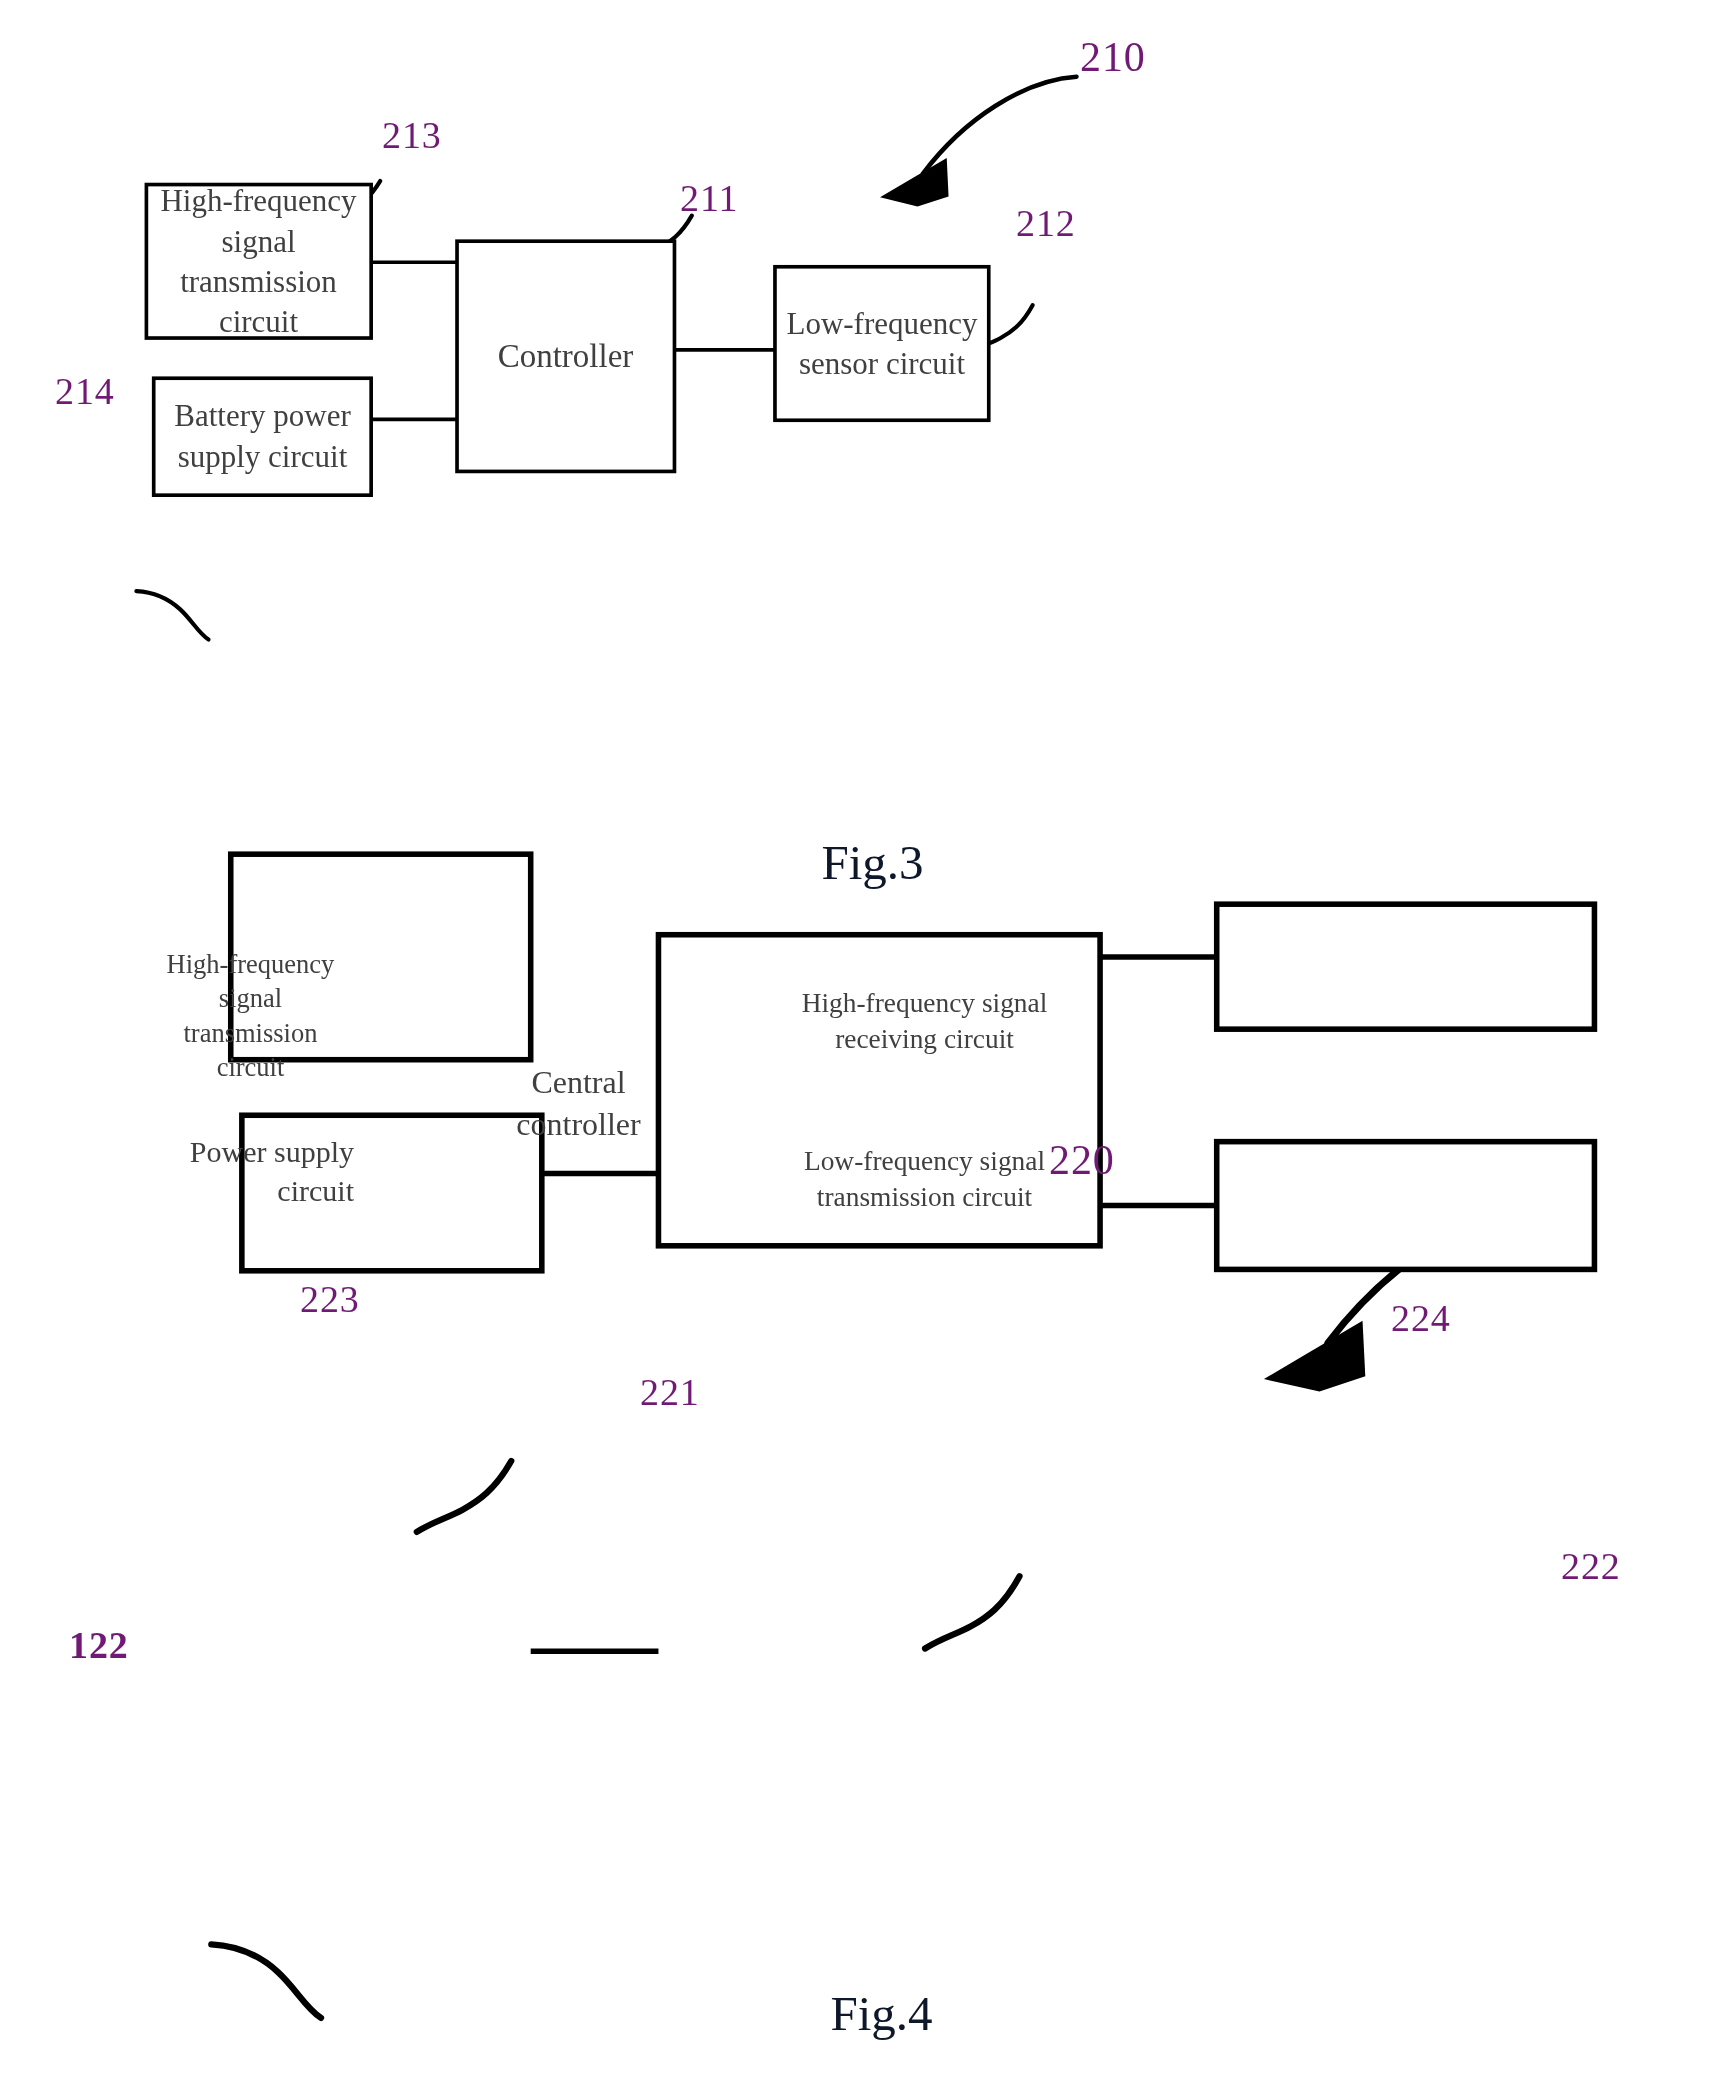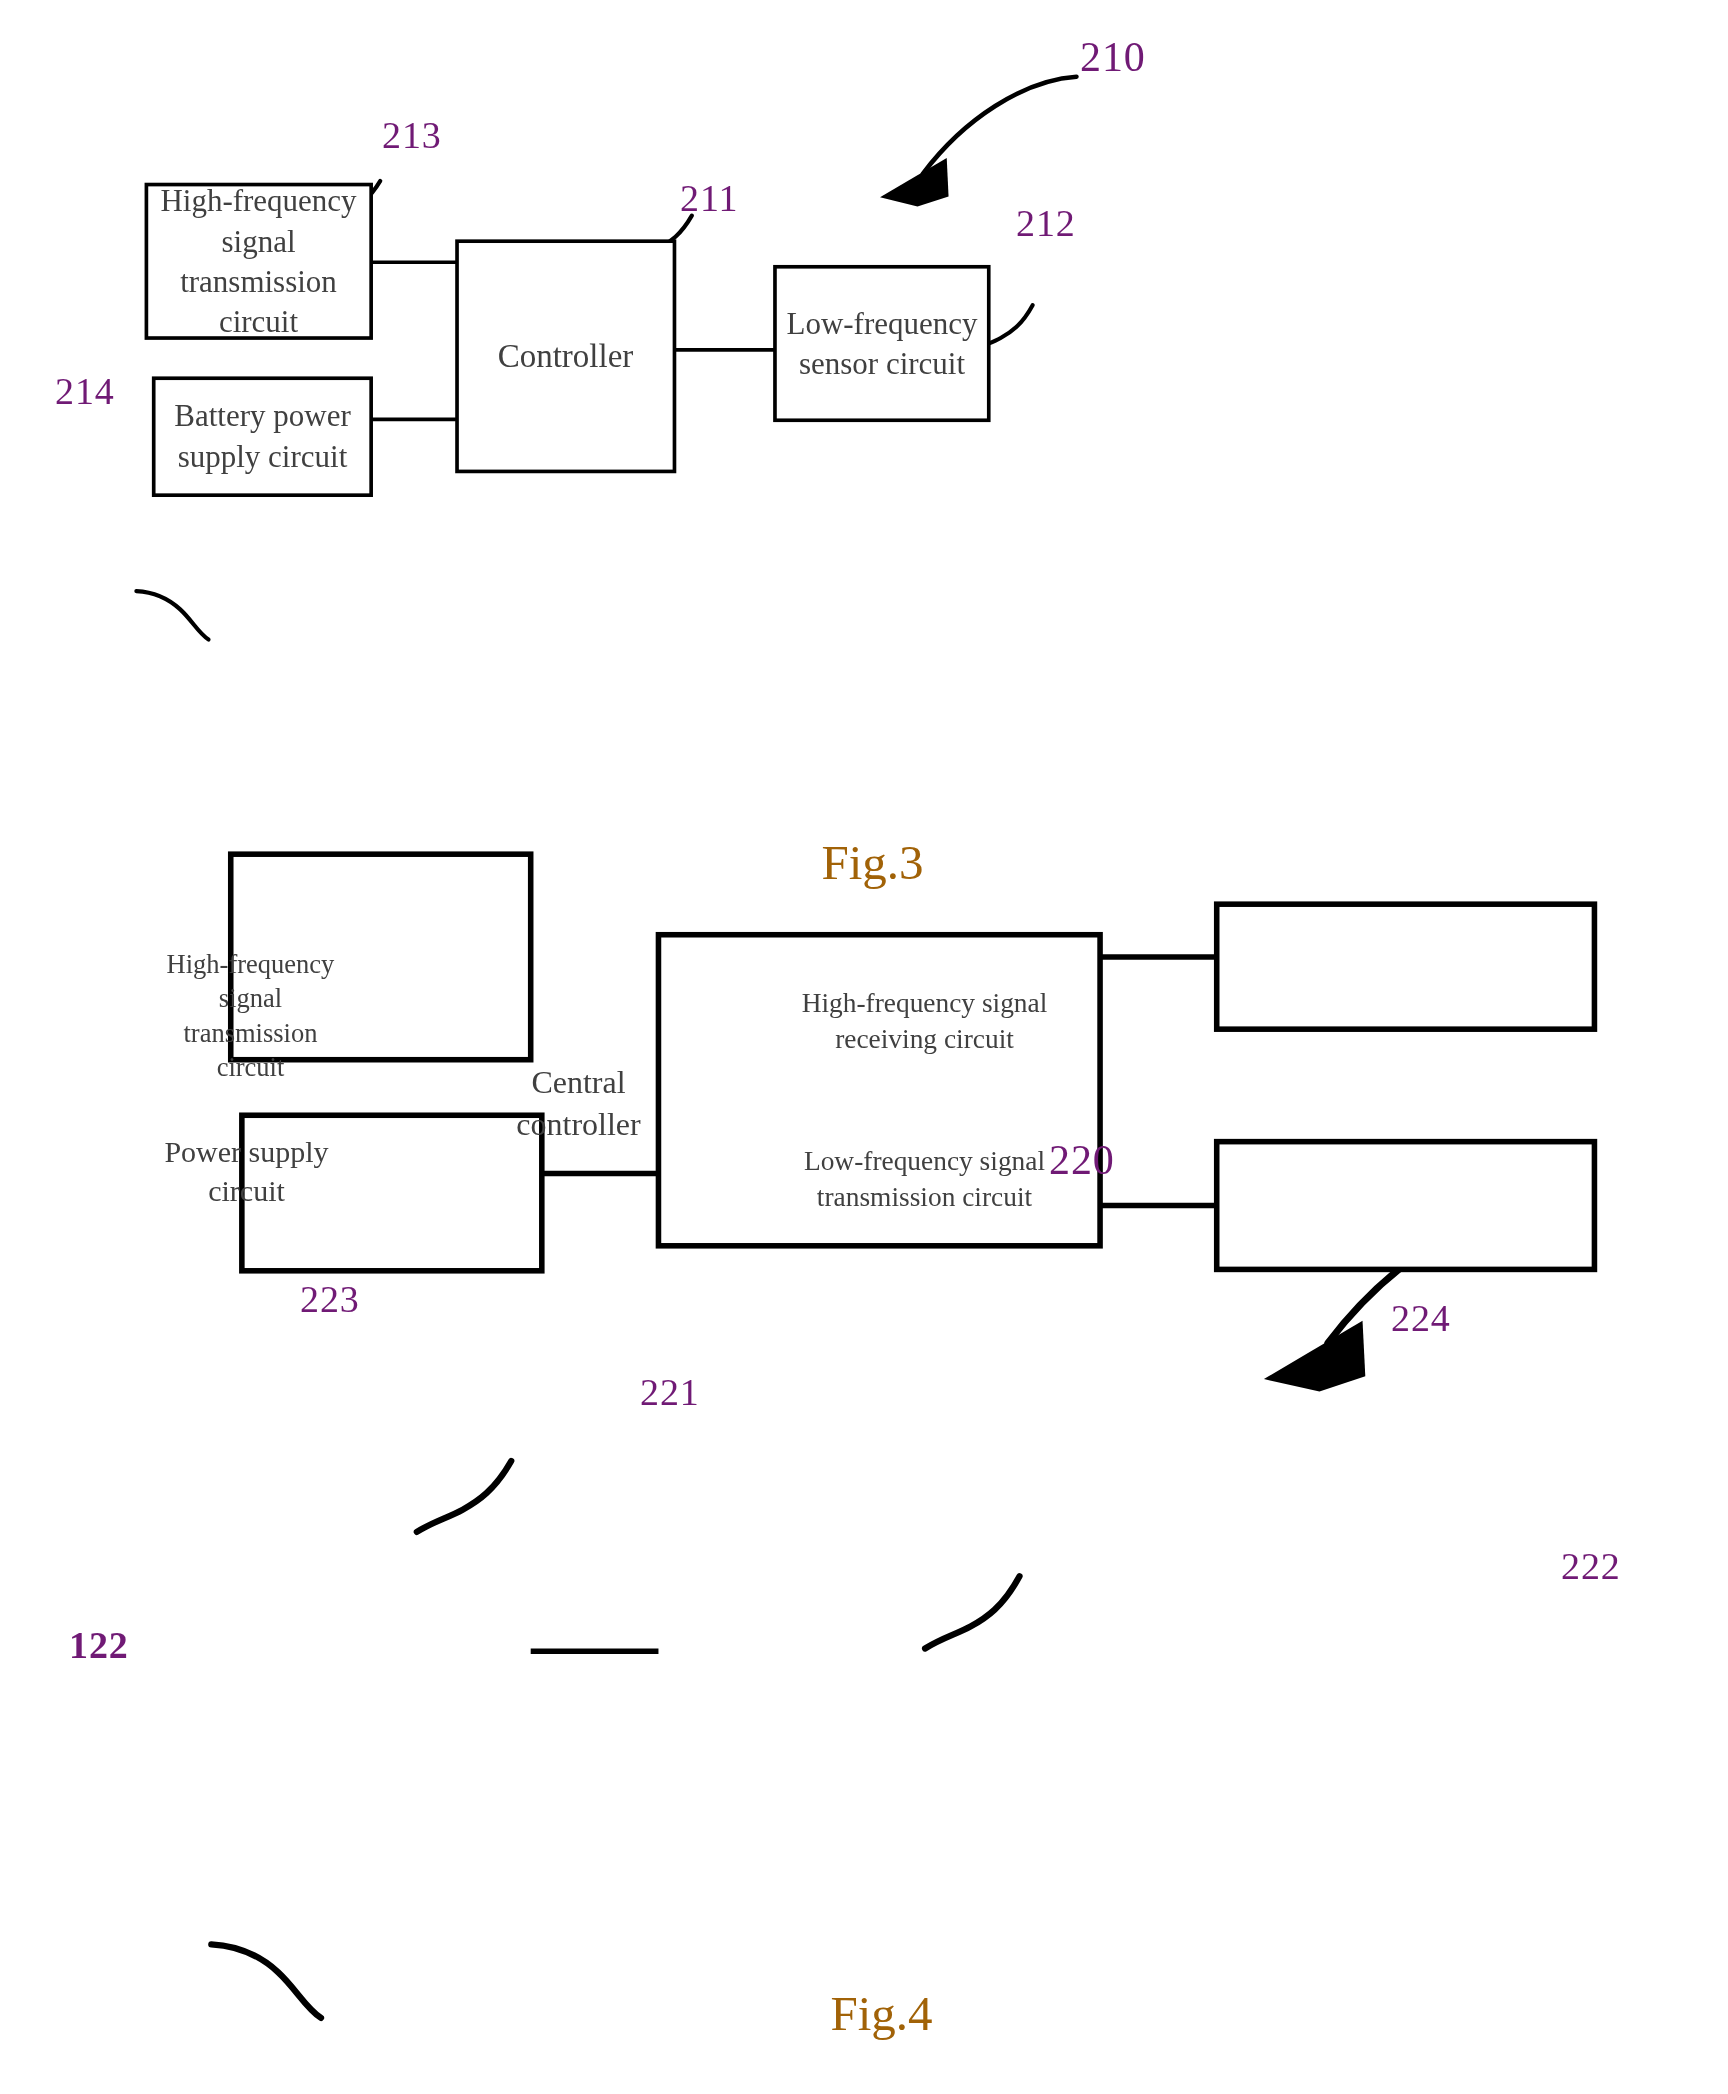--- a/index.html
+++ b/index.html
@@ -73,21 +73,21 @@
     position: absolute;
     font-family: "Liberation Serif", "DejaVu Serif", serif;
     font-size: 38px;
     color: #701a75;
     letter-spacing: 0.9px;
   }
   .fig-caption {
     position: absolute;
     font-family: "Liberation Serif", "DejaVu Serif", serif;
     font-size: 49px;
-    color: #a16207;
+    color: #0f172a;
     text-align: center;
     width: 365px;
   }
 </style>
 </head>
 <body>
 
 <div id="sheet">
 
   <svg id="figure-canvas" viewBox="0 0 1892 2292">
@@ -188,21 +188,21 @@
 
   <div class="ref-num" style="left:69px; top:1623px;font-weight:bold;">122</div>
 
   <div class="box-label" style="left:152px; top:948px; width:197px; height:135px; font-size:26.5px;">
     <span>High-frequency</span>
     <span>signal</span>
     <span>transmission</span>
     <span>circuit</span>
   </div>
 
-  <div class="box-label" style="left:148px; top:1120px; width:197px; height:102px; font-size:30px;">
+  <div class="box-label" style="left:157px; top:1120px; width:197px; height:102px; font-size:30px;align-items:flex-end;">
     <span>Power supply</span>
     <span>circuit</span>
   </div>
 
   <div class="box-label" style="left:433px; top:1001px; width:291px; height:205px; font-size:32px;">
     <span>Central</span>
     <span>controller</span>
   </div>
 
   <div class="box-label" style="left:800px; top:981px; width:249px; height:82px; font-size:27.4px;">

